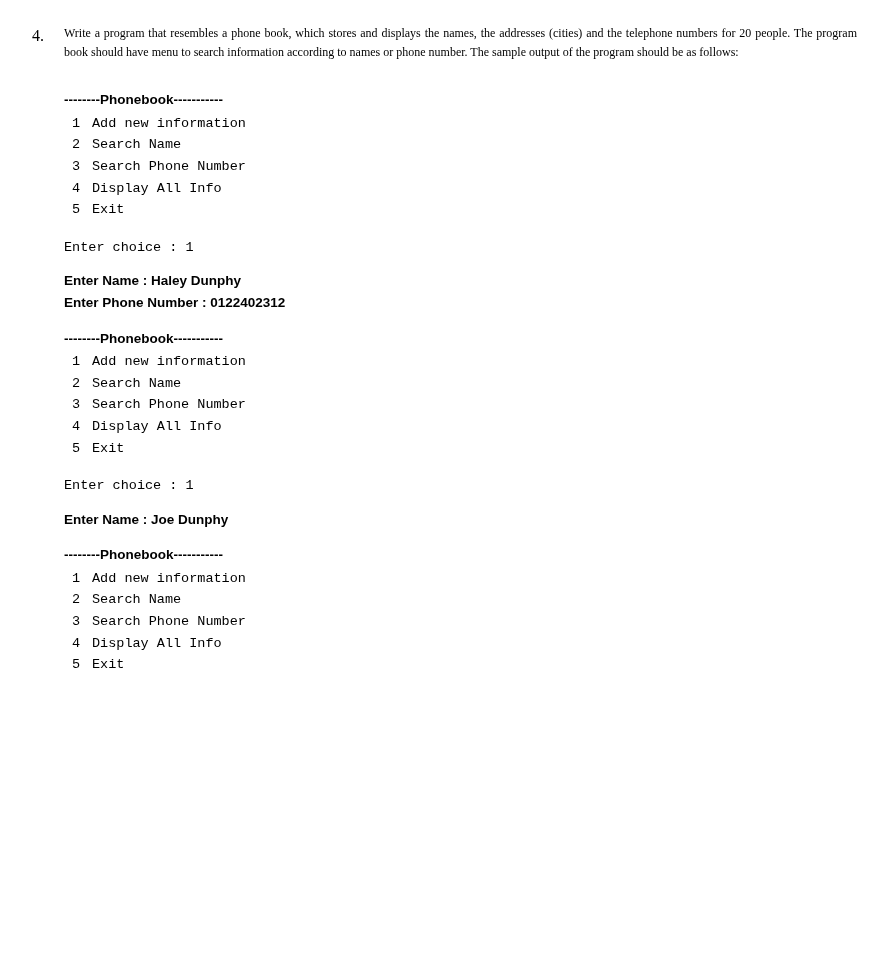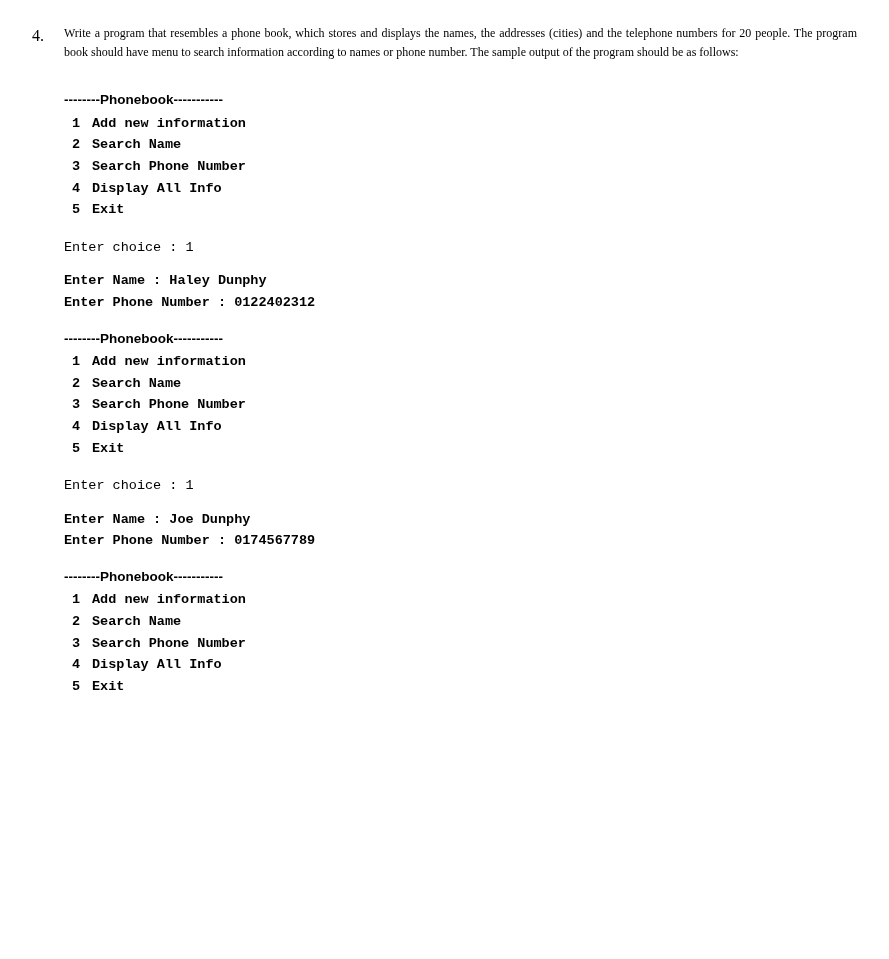--- a/index.html
+++ b/index.html
@@ -51,38 +51,38 @@
     }
 
     .menu-header {
       font-family: Liberation Sans, sans-serif;
       font-weight: bold;
       margin-bottom: 2px;
     }
 
     .menu-item {
       font-family: "Courier New", Courier, monospace;
-      font-weight: bold;
+      font-weight: normal;
       padding-left: 8px;
     }
 
     .menu-item .num {
       display: inline-block;
       width: 20px;
     }
 
     .prompt-line {
       font-family: "Courier New", Courier, monospace;
       font-weight: normal;
       margin-top: 12px;
       margin-bottom: 12px;
     }
 
     .entry-line {
-      font-family: Liberation Mono, monospace;
+      font-family: Liberation Sans, sans-serif;
       font-weight: bold;
     }
 
     .spacer {
       height: 14px;
     }
   </style>
 </head>
 <body>
 
@@ -112,21 +112,20 @@
     <div class="menu-header">--------Phonebook-----------</div>
     <div class="menu-item"><span class="num">1</span><span>Add new information</span></div>
     <div class="menu-item"><span class="num">2</span><span>Search Name</span></div>
     <div class="menu-item"><span class="num">3</span><span>Search Phone Number</span></div>
     <div class="menu-item"><span class="num">4</span><span>Display All Info</span></div>
     <div class="menu-item"><span class="num">5</span><span>Exit</span></div>
   </div>
 
   <div class="prompt-line">Enter choice : 1</div>
   <div class="entry-line">Enter Name : Joe Dunphy</div>
-  <div class="entry-line">Enter Phone Number : 0174567789</div>
 
   <div class="spacer"></div>
 
   <div class="menu-block">
     <div class="menu-header">--------Phonebook-----------</div>
     <div class="menu-item"><span class="num">1</span><span>Add new information</span></div>
     <div class="menu-item"><span class="num">2</span><span>Search Name</span></div>
     <div class="menu-item"><span class="num">3</span><span>Search Phone Number</span></div>
     <div class="menu-item"><span class="num">4</span><span>Display All Info</span></div>
     <div class="menu-item"><span class="num">5</span><span>Exit</span></div>

